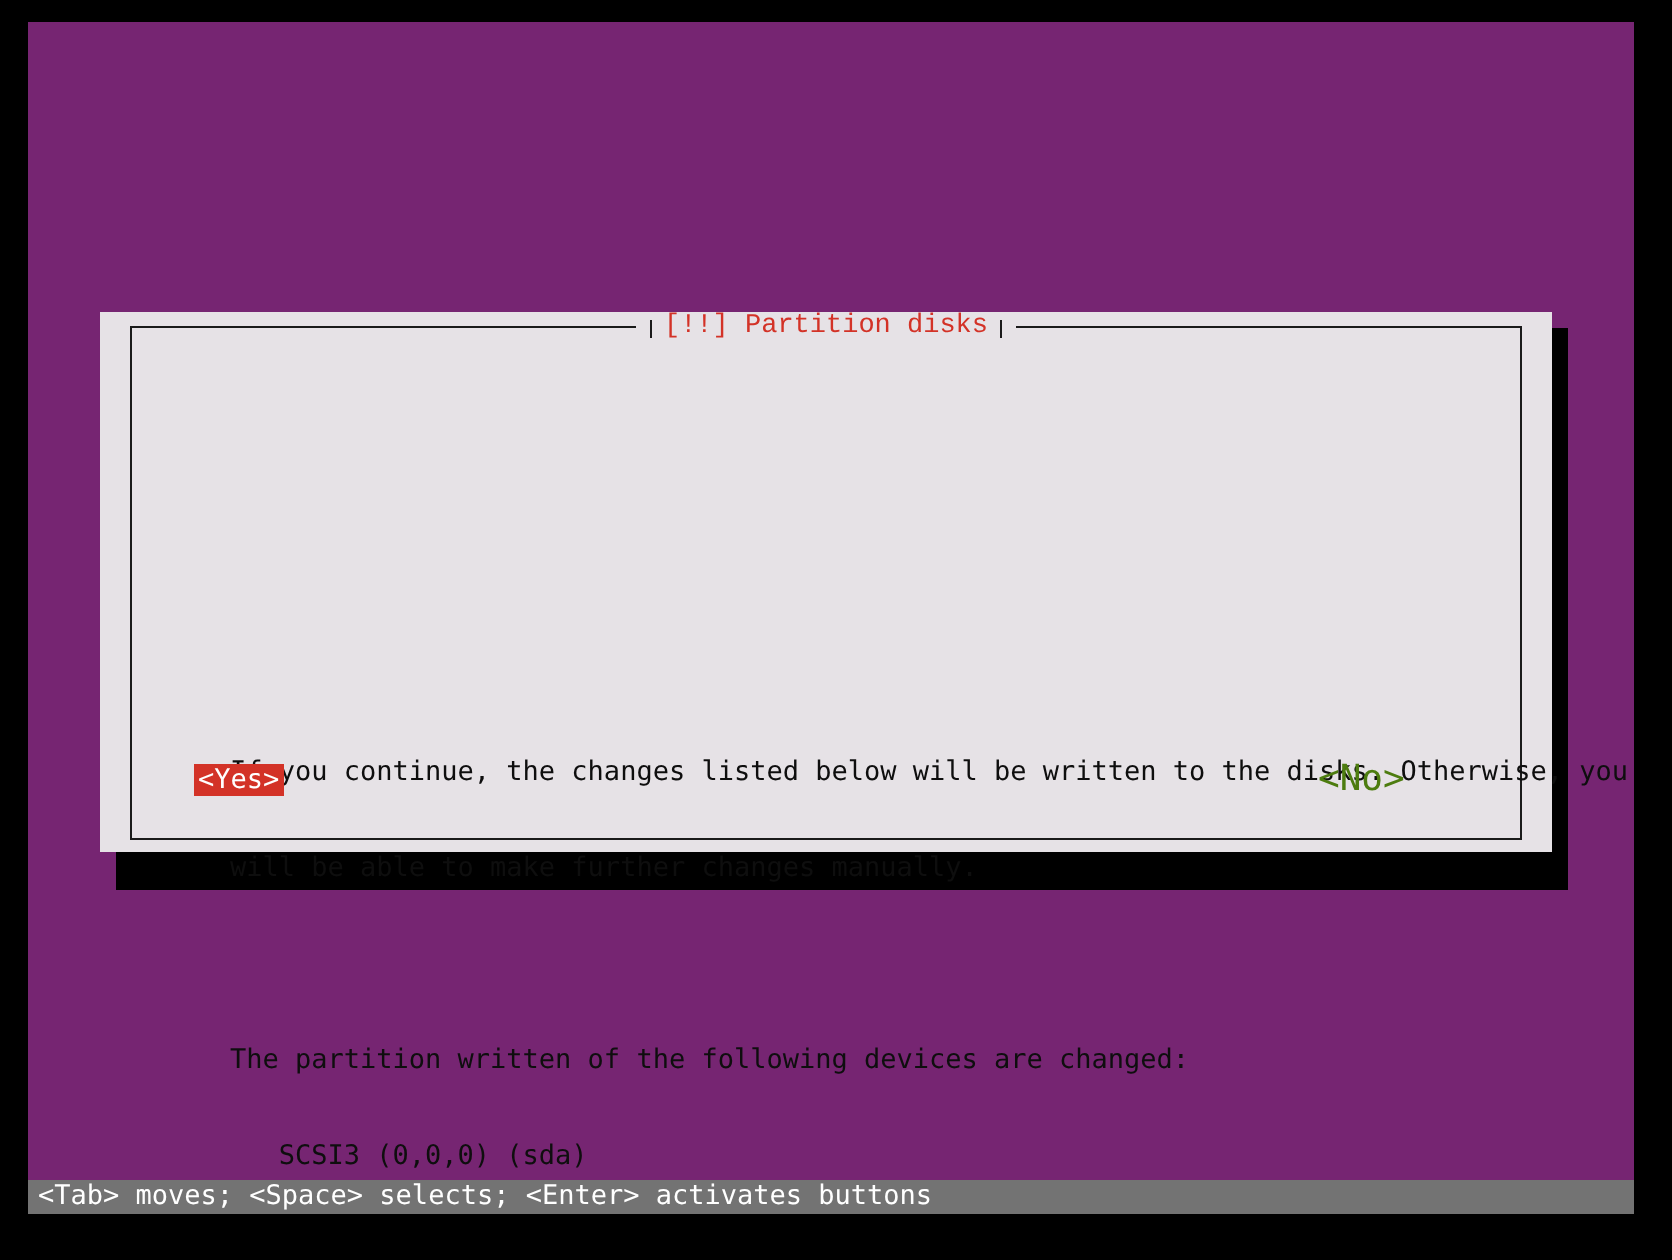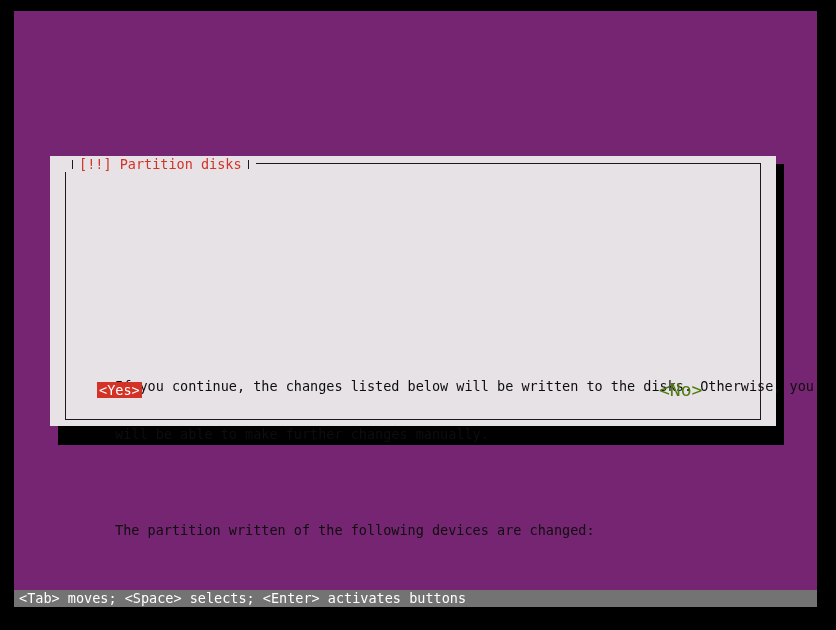--- a/index.html
+++ b/index.html
@@ -66,22 +66,23 @@
 
   
   #titlebar {
     position: absolute;
     left: 15px;
     top: 0px;
     right: 15px;
     height: 16px;
     display: flex;
     align-items: center;
-    justify-content: flex-start;
+    justify-content: center;
     pointer-events: none;
+    font-family: Liberation Mono, monospace;
   }
   #title-gap {
     background: #e6e2e6;
     padding: 0 7px;
     display: flex;
     align-items: center;
     height: 16px;
   }
   .tick {
     width: 1px;
@@ -182,20 +183,21 @@
         <span id="title-text">[!!] Partition disks</span>
         <span class="tick"></span>
       </div>
     </div>
 
     <div id="body-text">
       <div class="line">If you continue, the changes listed below will be written to the disks. Otherwise, you</div>
       <div class="line">will be able to make further changes manually.</div>
       <div class="blank"></div>
       <div class="line">The partition written of the following devices are changed:</div>
+      <div class="line">   SCSI3 (0,0,0) (sda)</div>
       <div class="blank"></div>
       
       
       
       
       
     </div>
 
   </div>
 

